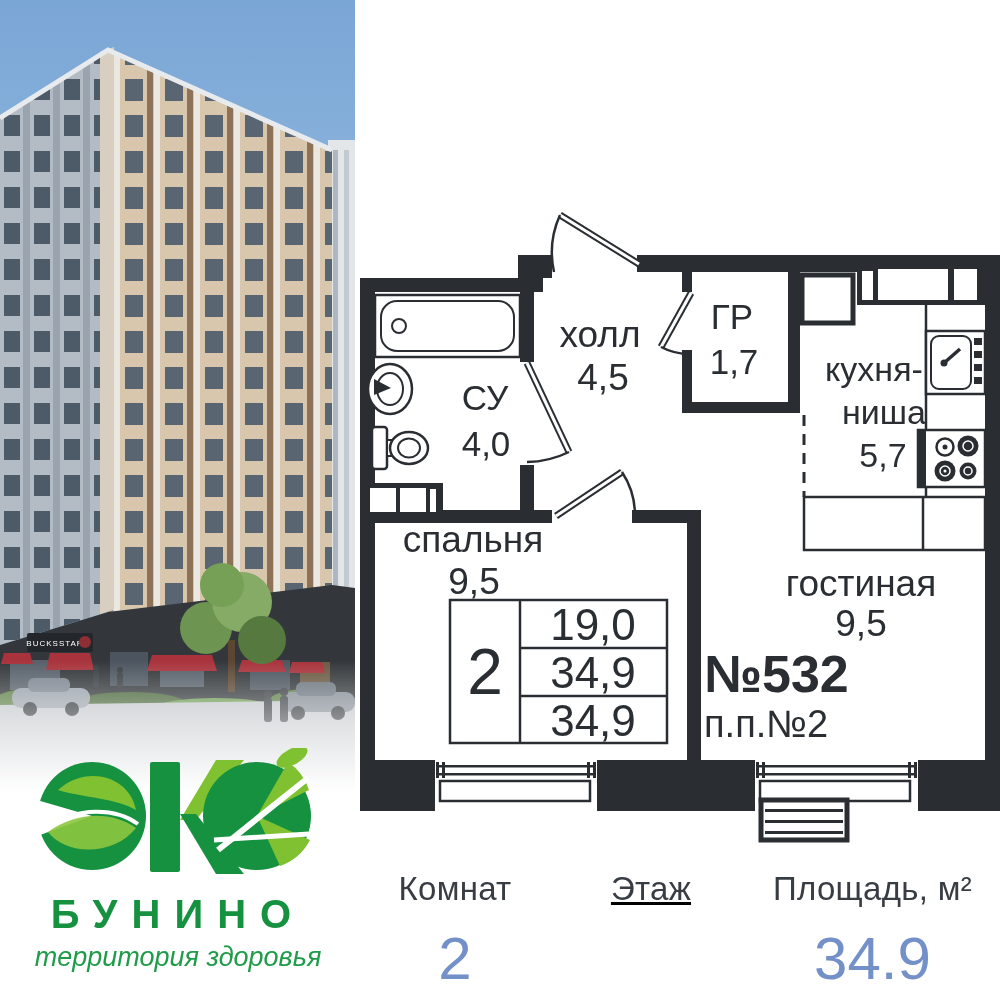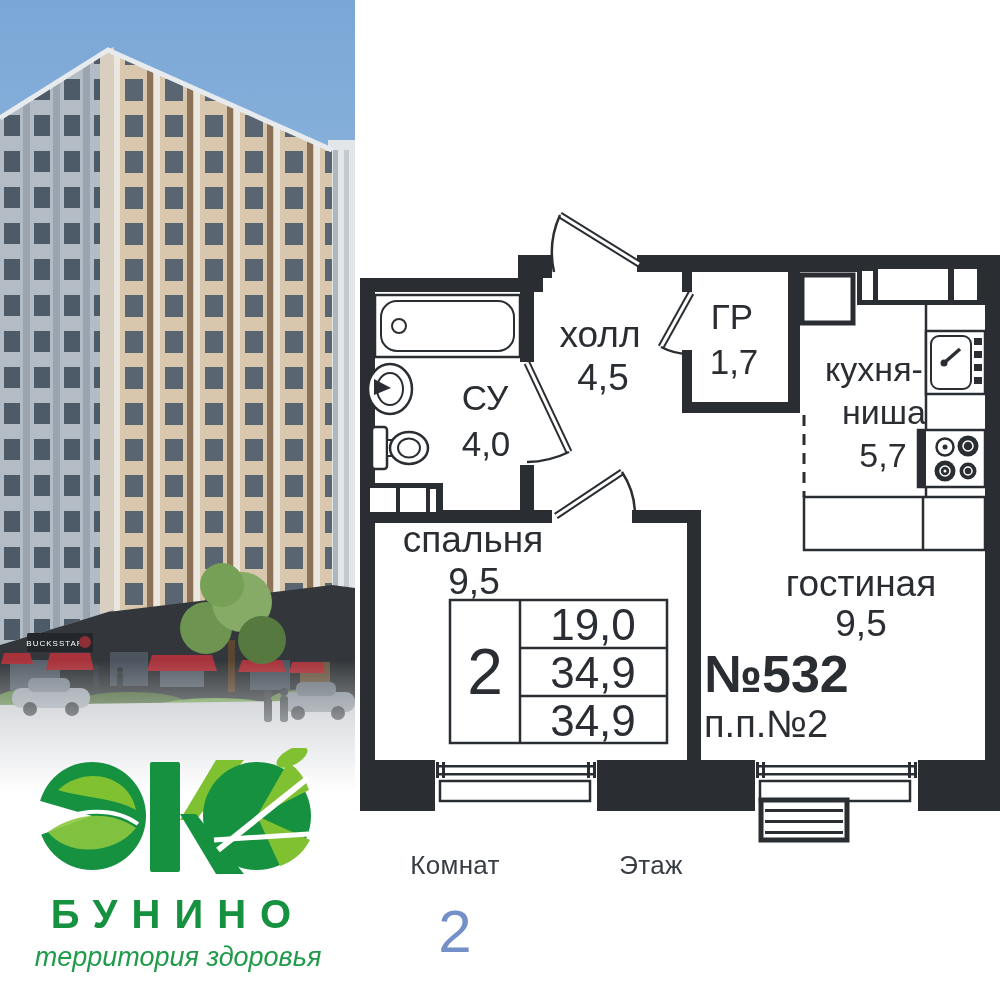--- a/index.html
+++ b/index.html
@@ -3,23 +3,23 @@
 <meta charset="utf-8">
 <style>
   html,body{margin:0;padding:0;background:#ffffff;}
   .canvas{position:relative;width:1000px;height:1000px;background:#fff;overflow:hidden;
           font-family:"Liberation Sans",sans-serif;}
   .photo{position:absolute;left:0;top:0;width:355px;height:815px;}
   .plan{position:absolute;left:360px;top:195px;width:640px;height:650px;}
   .logo{position:absolute;left:18px;top:748px;width:320px;height:240px;}
   .stats{position:absolute;left:360px;top:850px;width:640px;height:150px;}
   .stat-col{position:absolute;top:0;text-align:center;}
-  .stat-col .lbl{font-size:26px;color:#383d43;letter-spacing:.3px;}
+  .stat-col .lbl{font-size:33px;color:#383d43;letter-spacing:.3px;margin-top:20px;}
   .stat-col .val{margin-top:16px;font-size:60px;font-weight:200;color:#7390c9;}
-  .c1{left:0;width:190px;} .c2{left:196px;width:190px;} .c3{left:410px;width:205px;}
+  .c1{left:0;width:190px;} .c2{left:196px;width:190px;text-decoration:underline;} .c3{left:410px;width:205px;}
   svg text{font-family:"Liberation Sans",sans-serif;}
 </style>
 </head>
 <body>
 
 <div class="canvas">
 
   <svg class="photo" viewBox="0 0 355 815" aria-hidden="true">
     <defs>
       <linearGradient id="sky" x1="0" y1="0" x2="0" y2="1">
@@ -303,15 +303,19 @@
   </svg>
 
   <div class="stats">
     <div class="stat-col c1">
       <div class="lbl">Комнат</div>
       <div class="val">2</div>
     </div>
     <div class="stat-col c2">
       <div class="lbl">Этаж</div>
     </div>
+    <div class="stat-col c3">
+      <div class="lbl">Площадь, м²</div>
+      <div class="val">34.9</div>
+    </div>
   </div>
 
 </div>
 
 </body></html>

